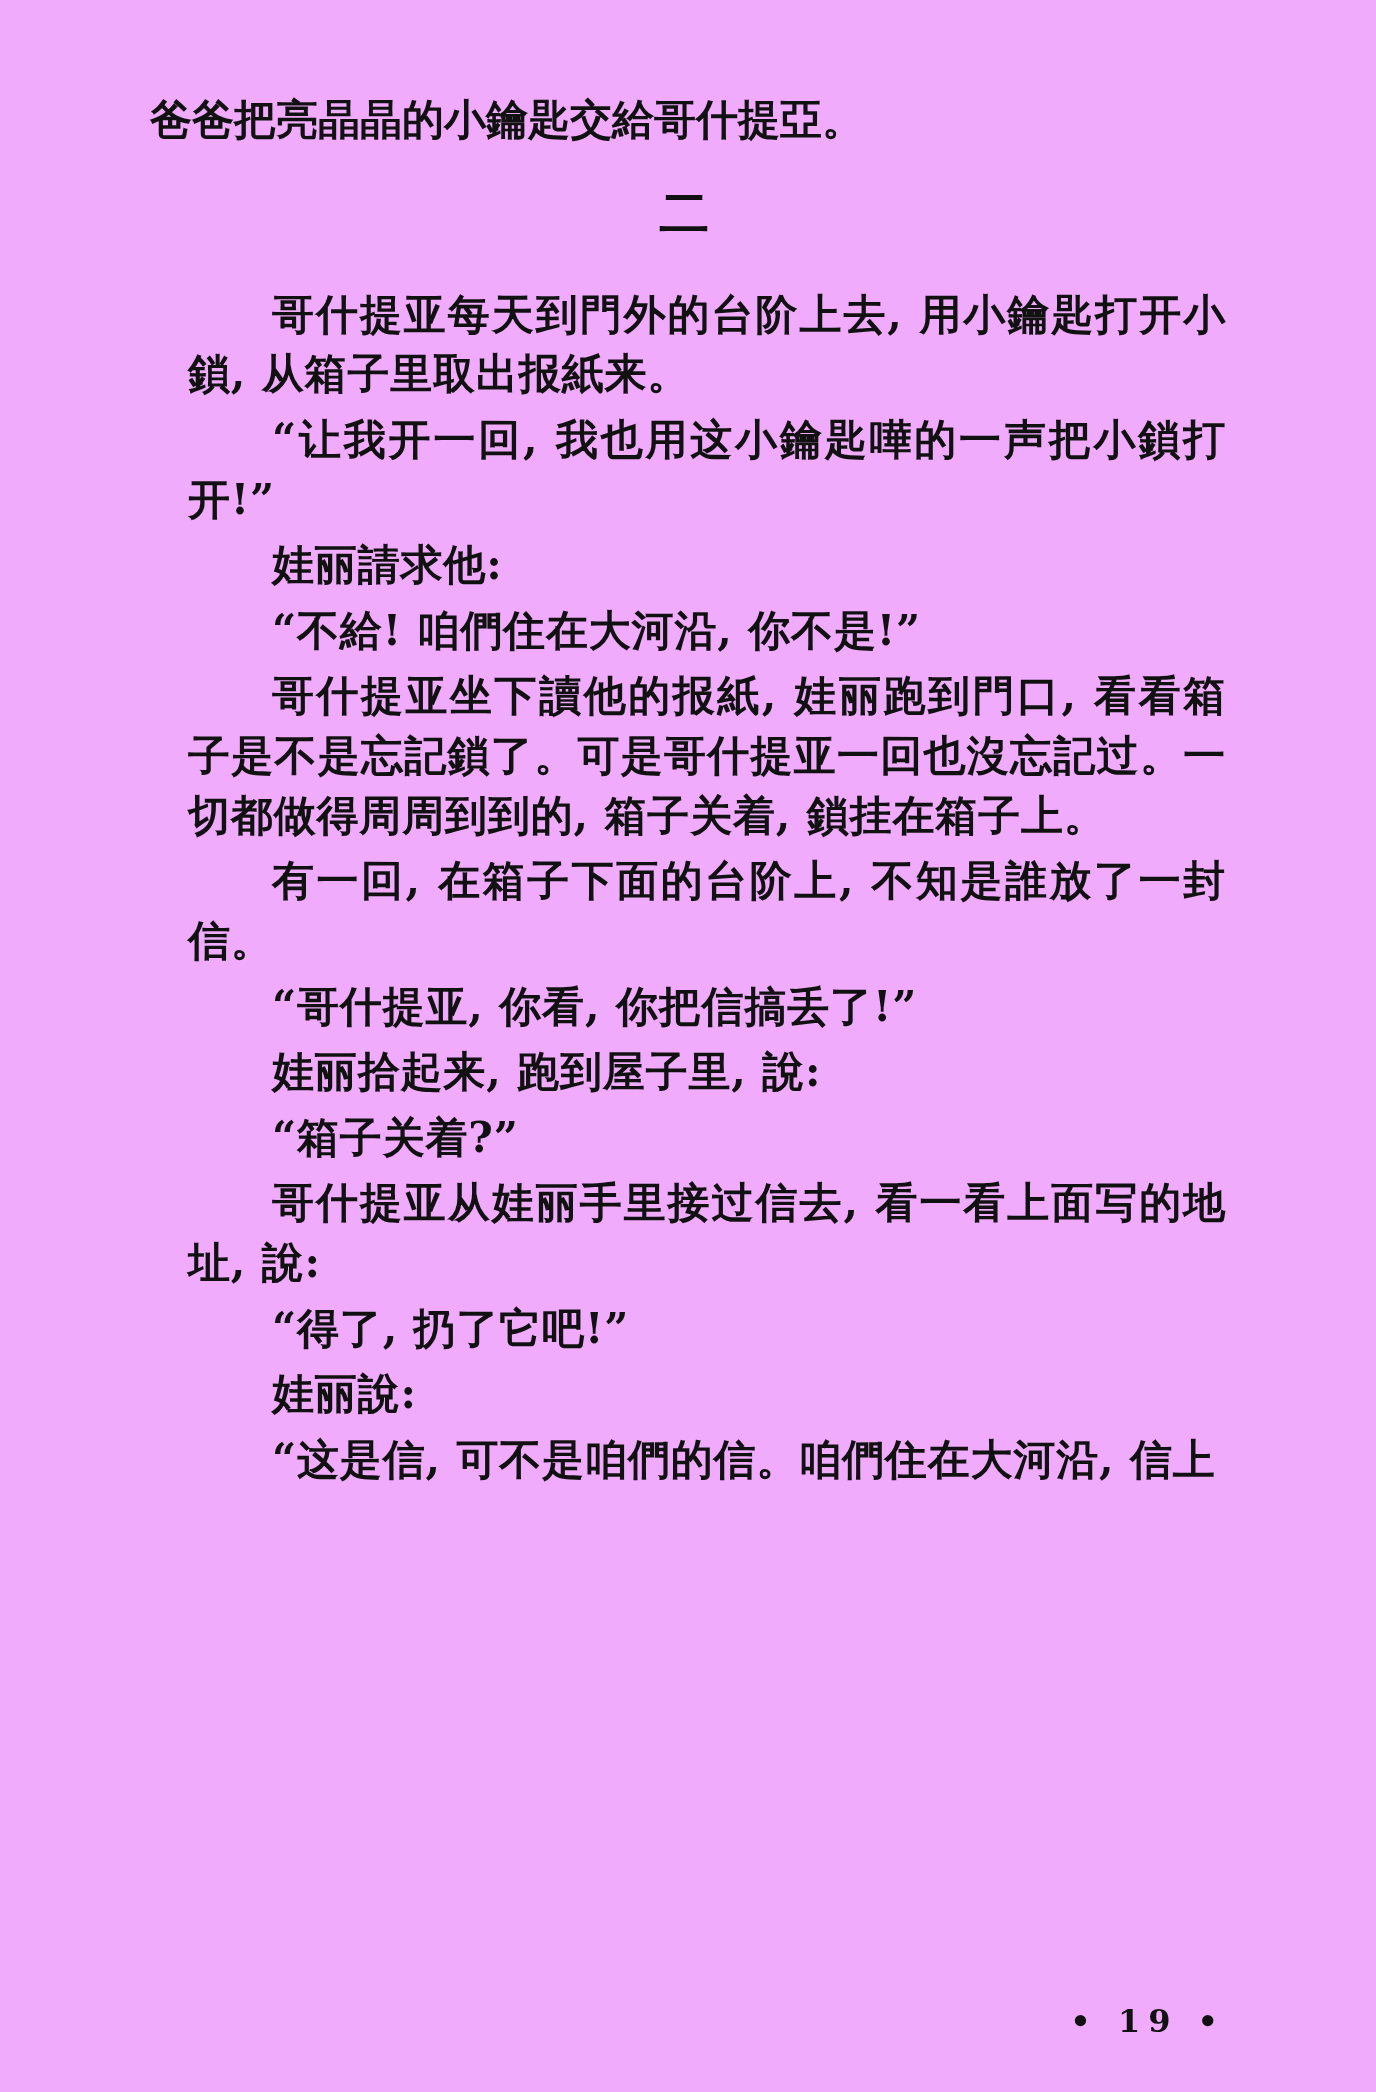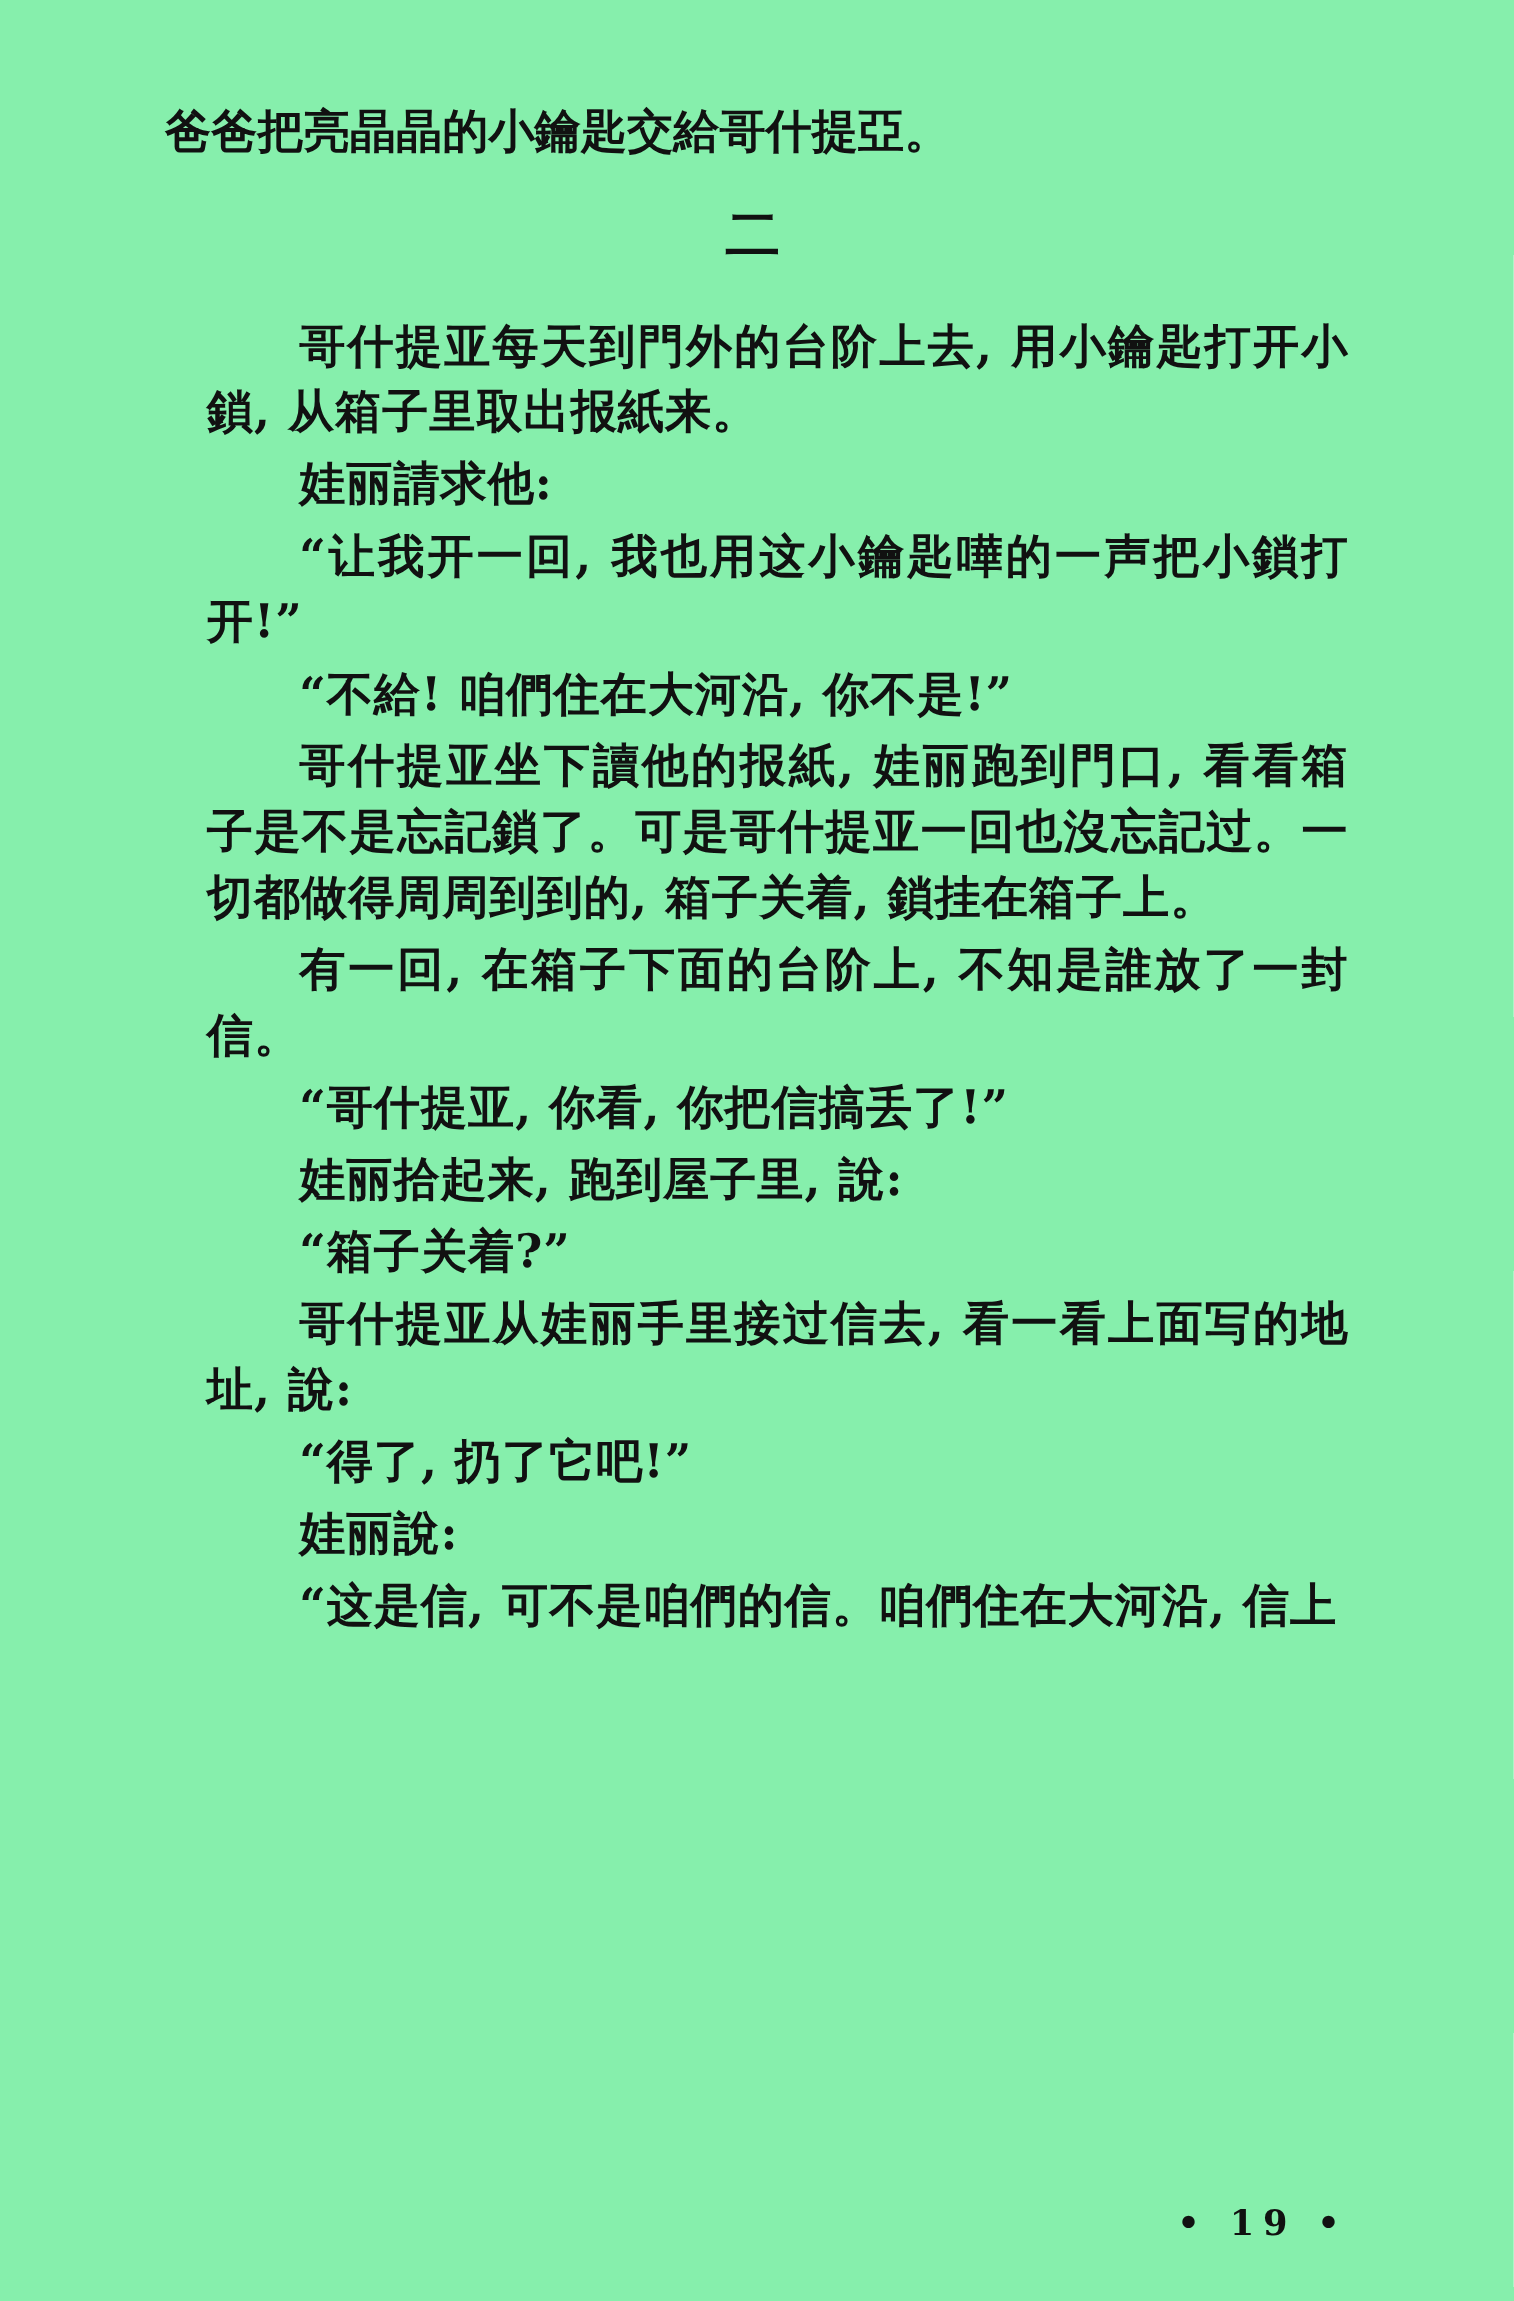--- a/index.html
+++ b/index.html
@@ -12,21 +12,21 @@
     height: 2092px;
     font-family: "DejaVu Serif", "Liberation Serif", serif;
     color: #000000;
     position: relative;
     overflow: hidden;
   }
   .page {
     position: relative;
     width: 1376px;
     height: 2092px;
-    background: #86efac;
+    background: #f0abfc;
     box-sizing: border-box;
     padding: 90px 150px 60px 150px;
   }
   .page-inner {
     position: relative;
     width: 100%;
     height: 100%;
   }
   .para {
     font-size: 42px;
@@ -75,22 +75,22 @@
 
 <div class="page">
   <div class="page-inner">
 
     <p class="first-line">爸爸把亮晶晶的小鑰匙交給哥什提亞。</p>
 
     <div class="section-number">二</div>
 
     <div class="body-block">
       <p class="para indent">哥什提亚每天到門外的台阶上去, 用小鑰匙打开小鎖, 从箱子里取出报紙来。</p>
+      <p class="para indent">“让我开一回, 我也用这小鑰匙嘩的一声把小鎖打开!”</p>
       <p class="para indent">娃丽請求他:</p>
-      <p class="para indent">“让我开一回, 我也用这小鑰匙嘩的一声把小鎖打开!”</p>
       <p class="para indent">“不給! 咱們住在大河沿, 你不是!”</p>
       <p class="para indent">哥什提亚坐下讀他的报紙, 娃丽跑到門口, 看看箱子是不是忘記鎖了。可是哥什提亚一回也沒忘記过。一切都做得周周到到的, 箱子关着, 鎖挂在箱子上。</p>
       <p class="para indent">有一回, 在箱子下面的台阶上, 不知是誰放了一封信。</p>
       <p class="para indent">“哥什提亚, 你看, 你把信搞丢了!”</p>
       <p class="para indent">娃丽拾起来, 跑到屋子里, 說:</p>
       <p class="para indent">“箱子关着?”</p>
       <p class="para indent">哥什提亚从娃丽手里接过信去, 看一看上面写的地址, 說:</p>
       <p class="para indent">“得了, 扔了它吧!”</p>
       <p class="para indent">娃丽說:</p>
       <p class="para indent">“这是信, 可不是咱們的信。咱們住在大河沿, 信上</p>

